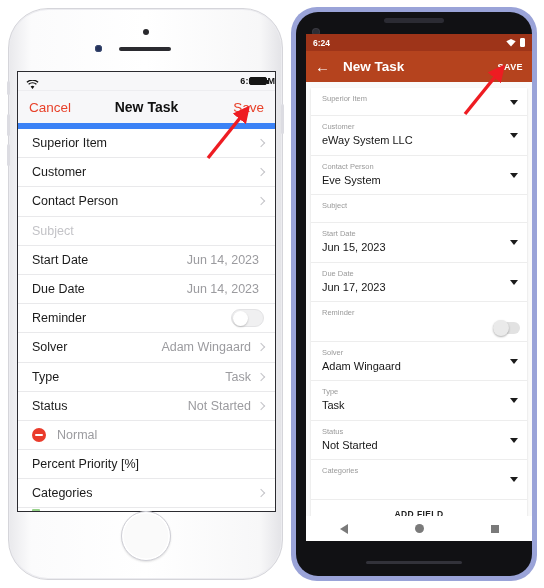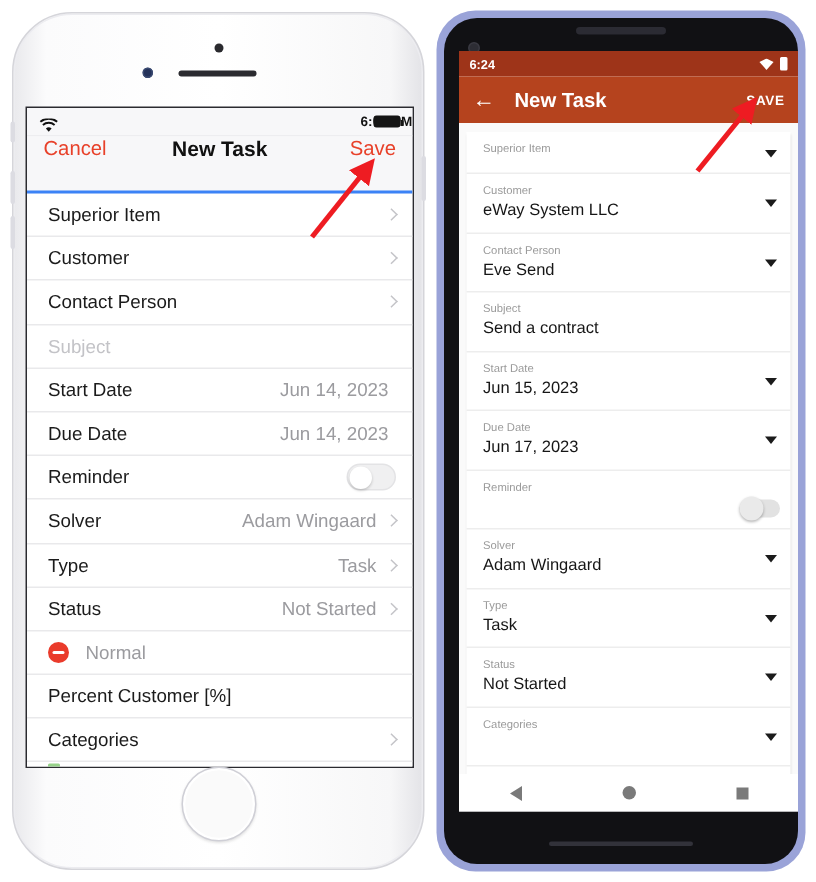--- a/index.html
+++ b/index.html
@@ -61,22 +61,22 @@
   .ip-batt {
     position:absolute; right:8px; width:18px; height:8px;
     border:1px solid #151515; border-radius:2px; background:#151515;
   }
   .ip-batt:after{
     content:''; position:absolute; right:-3px; top:2px; width:2px; height:4px;
     background:#151515; border-radius:0 1px 1px 0;
   }
   .ip-navbar {
     height:38px; background:#f7f7f9; position:relative;
-    display:flex; justify-content:space-between;
-    padding:0 11px; border-bottom:2px solid #3b82f6;
+    display:flex; align-items:center; justify-content:space-between;
+    padding:0 11px; border-bottom:6px solid #3b82f6;
   }
   .ip-navbar .nav-btn { font-size:13.5px; color:#e8412a; }
   .ip-title { position:absolute; left:0; right:0; text-align:center;
     font-size:14px; font-weight:bold; color:#111; pointer-events:none;}
   .ip-list { background:#fff; }
   .ip-row {
     display:flex; align-items:center; height:29.2px;
     padding:0 11px 0 14px;
     border-bottom:1px solid #e9e9eb;
     font-size:12.5px; color:#1b1b1b;
@@ -260,21 +260,21 @@
           <div class="ip-row">
             <span class="lbl">Status</span>
             <span class="val">Not Started</span>
             <span class="chev"></span>
           </div>
           <div class="ip-row">
             <span class="prio-icon" style="background: rgb(234, 59, 43);"></span>
             <span class="val">Normal</span>
           </div>
           <div class="ip-row">
-            <span class="lbl">Percent Customer [%]</span>
+            <span class="lbl">Percent Priority [%]</span>
           </div>
           <div class="ip-row">
             <span class="lbl">Categories</span>
             <span class="chev"></span>
           </div>
         </div>
       <div class="ip-green-strip"></div>
     </div>
 
     <div class="ip-home"></div>
@@ -313,26 +313,25 @@
                   <div class="an-flabel">Superior Item</div>
                   <span class="an-caret"></span>
                 </div>
                 <div class="an-field">
                   <div class="an-flabel">Customer</div>
                   <div class="an-fvalue">eWay System LLC</div>
                   <span class="an-caret"></span>
                 </div>
                 <div class="an-field">
                   <div class="an-flabel">Contact Person</div>
-                  <div class="an-fvalue">Eve Send</div>
+                  <div class="an-fvalue">Eve System</div>
                   <span class="an-caret"></span>
                 </div>
                 <div class="an-field">
                   <div class="an-flabel">Subject</div>
-                  <div class="an-fvalue">Send a contract</div>
                 </div>
                 <div class="an-field">
                   <div class="an-flabel">Start Date</div>
                   <div class="an-fvalue">Jun 15, 2023</div>
                   <span class="an-caret"></span>
                 </div>
                 <div class="an-field">
                   <div class="an-flabel">Due Date</div>
                   <div class="an-fvalue">Jun 17, 2023</div>
                   <span class="an-caret"></span>

